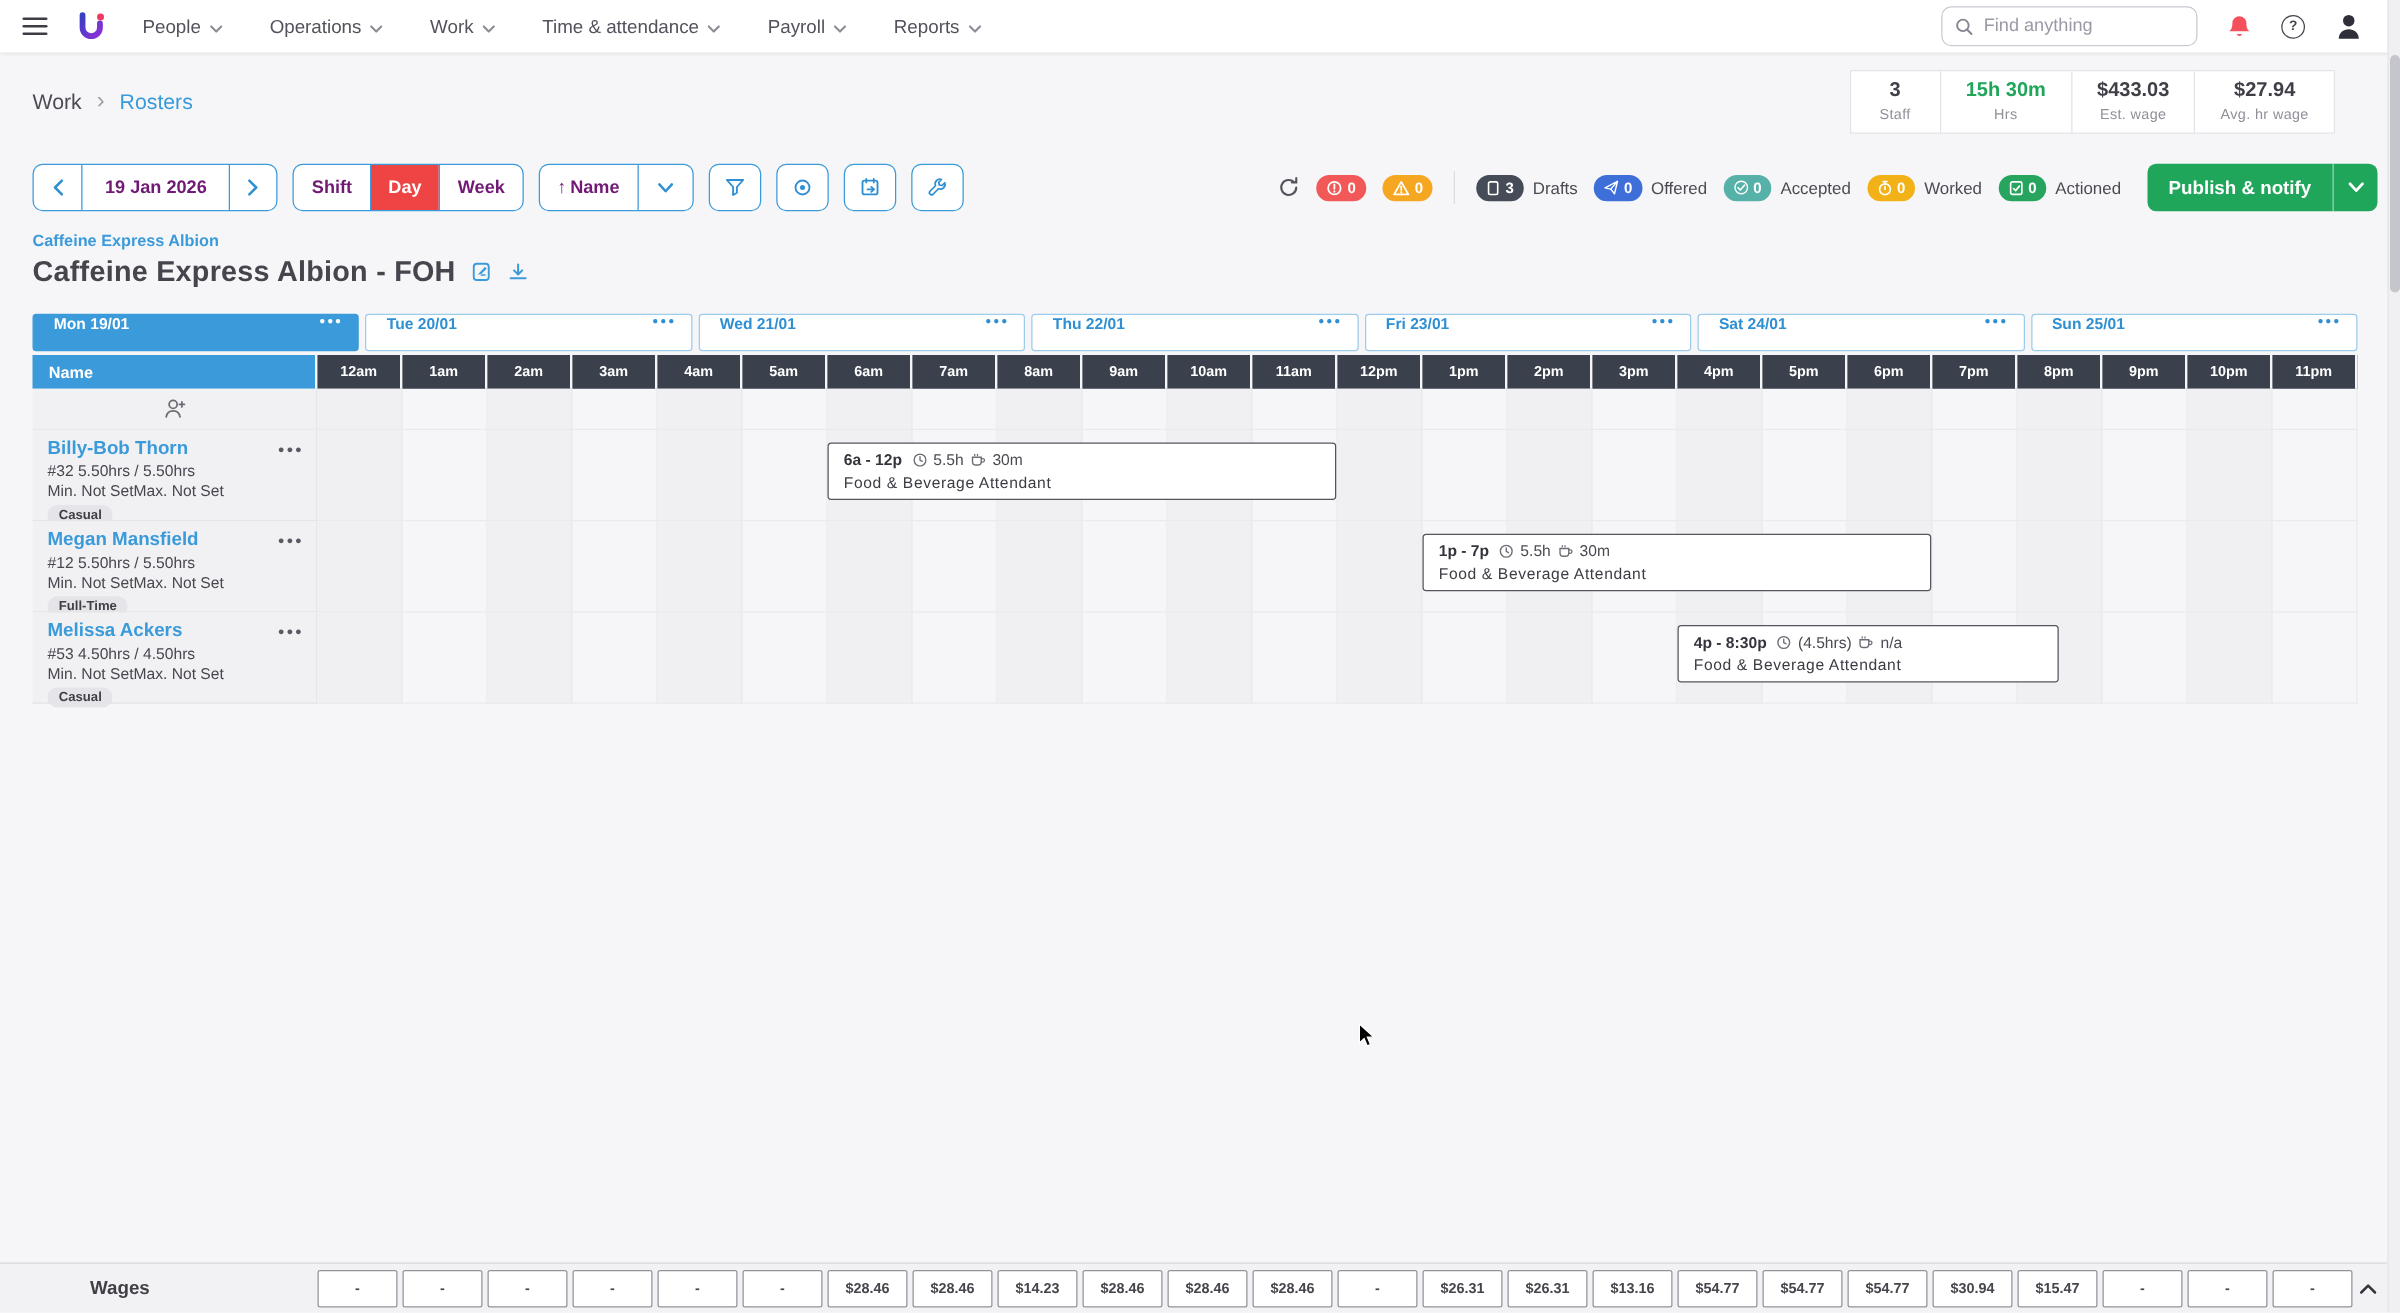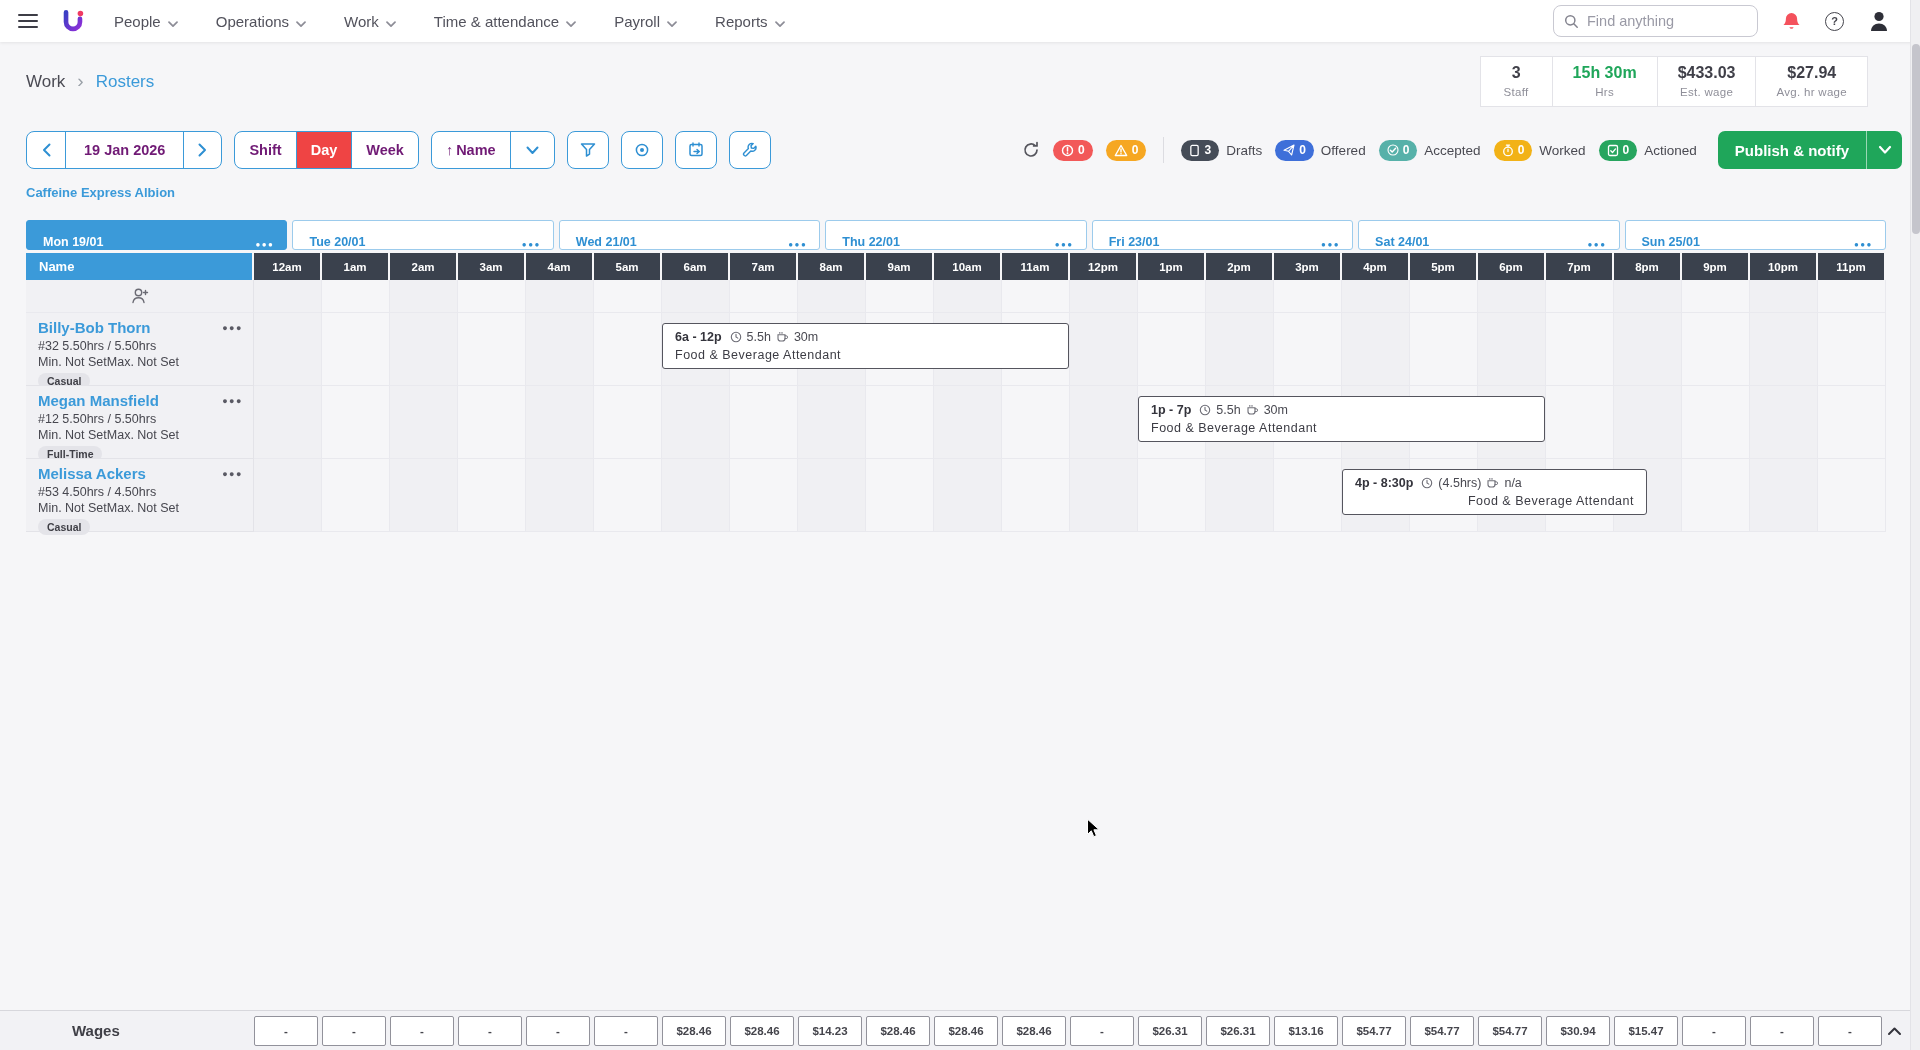--- a/index.html
+++ b/index.html
@@ -60,21 +60,21 @@
   
   .title-block { margin:16px 26px 0; }
   .location-link { font-size:13px; font-weight:600; color:#3b9ad9; cursor:pointer; }
   .title-row { display:flex; align-items:center; gap:12px; margin-top:4px; }
   .page-title { font-size:23px; font-weight:700; color:#45454d; letter-spacing:.2px; }
   .title-icon { color:#3b9ad9; cursor:pointer; display:flex; }
 
   
   .board { margin:20px 0 0 26px; width:1860px; }
   .day-tabs { display:flex; gap:5px; }
-  .day-tab { flex:1; height:30px; background:#fff; border:1px solid #9ccbec; border-radius:3px; display:flex; align-items:flex-end; justify-content:space-between; padding:0 12px 0 16px; color:#2e8fd2; font-size:12.5px; font-weight:700; cursor:pointer; }
+  .day-tab { flex:1; height:30px; background:#fff; border:1px solid #9ccbec; border-radius:3px; display:flex; align-items:flex-start; justify-content:space-between; padding:0 12px 0 16px; color:#2e8fd2; font-size:12.5px; font-weight:700; cursor:pointer; }
   .day-tab.active { background:#3b9ad9; border-color:#3b9ad9; color:#fff; }
   .dots { font-size:8px; letter-spacing:1.5px; cursor:pointer; }
 
   .header-row { display:flex; margin-top:3px; height:27px; }
   .name-header { width:228px; background:#3b9ad9; color:#fff; font-size:13px; font-weight:700; display:flex; align-items:center; padding-left:13px; border-right:2px solid #f6f6f8; }
   .hours { display:grid; grid-template-columns:repeat(24,68px); }
   .hour-cell { background:#3a414d; color:#fff; font-size:11.5px; font-weight:700; display:flex; align-items:center; justify-content:center; border-right:2px solid #f6f6f8; }
 
   .grid-cells { display:grid; grid-template-columns:repeat(24,68px); position:absolute; inset:0; }
   .grid-cell { border-right:1px solid #e9e9ee; border-bottom:1px solid #e9e9ee; }
@@ -369,20 +369,35 @@
         <svg width="14" height="10" viewBox="0 0 14 10">
             <path d="M2 2l5 5.5L12 2" fill="none" stroke="#fff" stroke-width="2.2" stroke-linecap="round" stroke-linejoin="round"></path>
           </svg>
       </div>
     </div>
   </div>
 </div>
 
 <div class="title-block">
   <div class="location-link">Caffeine Express Albion</div>
+  <div class="title-row">
+    <h1 class="page-title">Caffeine Express Albion - FOH</h1>
+    <span class="title-icon">
+      <svg width="17" height="17" viewBox="0 0 17 17">
+          <rect x="2" y="2" width="12" height="13" rx="2.5" fill="none" stroke="#3b9ad9" stroke-width="1.5"></rect>
+          <path d="M11 5.5l-4 4.2.9-.2 3.6-3.6z M8 11h3" fill="none" stroke="#3b9ad9" stroke-width="1.3" stroke-linecap="round"></path>
+        </svg>
+    </span>
+    <span class="title-icon">
+      <svg width="17" height="17" viewBox="0 0 17 17">
+          <path d="M8.5 2.5v8M5.2 7.3l3.3 3.3 3.3-3.3" fill="none" stroke="#3b9ad9" stroke-width="1.6" stroke-linecap="round" stroke-linejoin="round"></path>
+          <path d="M2.5 13.5h12" stroke="#3b9ad9" stroke-width="1.6" stroke-linecap="round"></path>
+        </svg>
+    </span>
+  </div>
 </div>
 
 <div class="board">
   <div class="day-tabs">
       <div class="day-tab active">
         <span>Mon 19/01</span>
         <span class="dots">●●●</span>
       </div>
       <div class="day-tab">
         <span>Tue 20/01</span>
@@ -620,21 +635,21 @@
             <div class="grid-cell"></div>
             <div class="grid-cell alt"></div>
             <div class="grid-cell"></div>
             <div class="grid-cell alt"></div>
             <div class="grid-cell"></div>
             <div class="grid-cell alt"></div>
             <div class="grid-cell"></div>
             <div class="grid-cell alt"></div>
             <div class="grid-cell"></div>
           </div>
-          <div class="shift-card" style="left: 1088px; width: 305px; text-align: right;">
+          <div class="shift-card" style="left: 1088px; width: 305px;">
             <div class="shift-line1">
               <span class="shift-time">4p - 8:30p</span>
               <span style="display: flex;">
                 <svg width="12" height="12" viewBox="0 0 12 12">
                   <circle cx="6" cy="6" r="4.7" fill="none" stroke="#6d6d76" stroke-width="1.1"></circle>
                   <path d="M6 3.4V6l1.8 1.1" fill="none" stroke="#6d6d76" stroke-width="1.1" stroke-linecap="round"></path>
                 </svg>
               </span>
               <span>(4.5hrs)</span>
               <span style="display: flex;">

